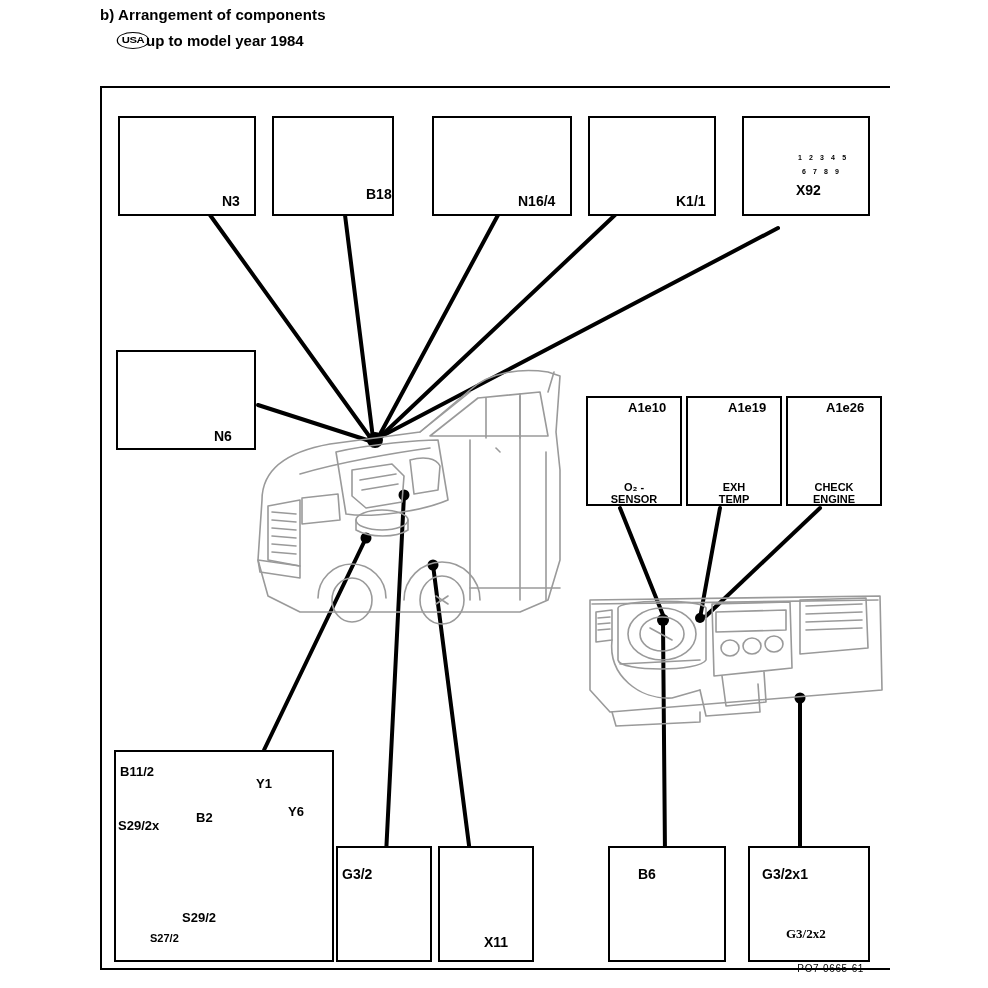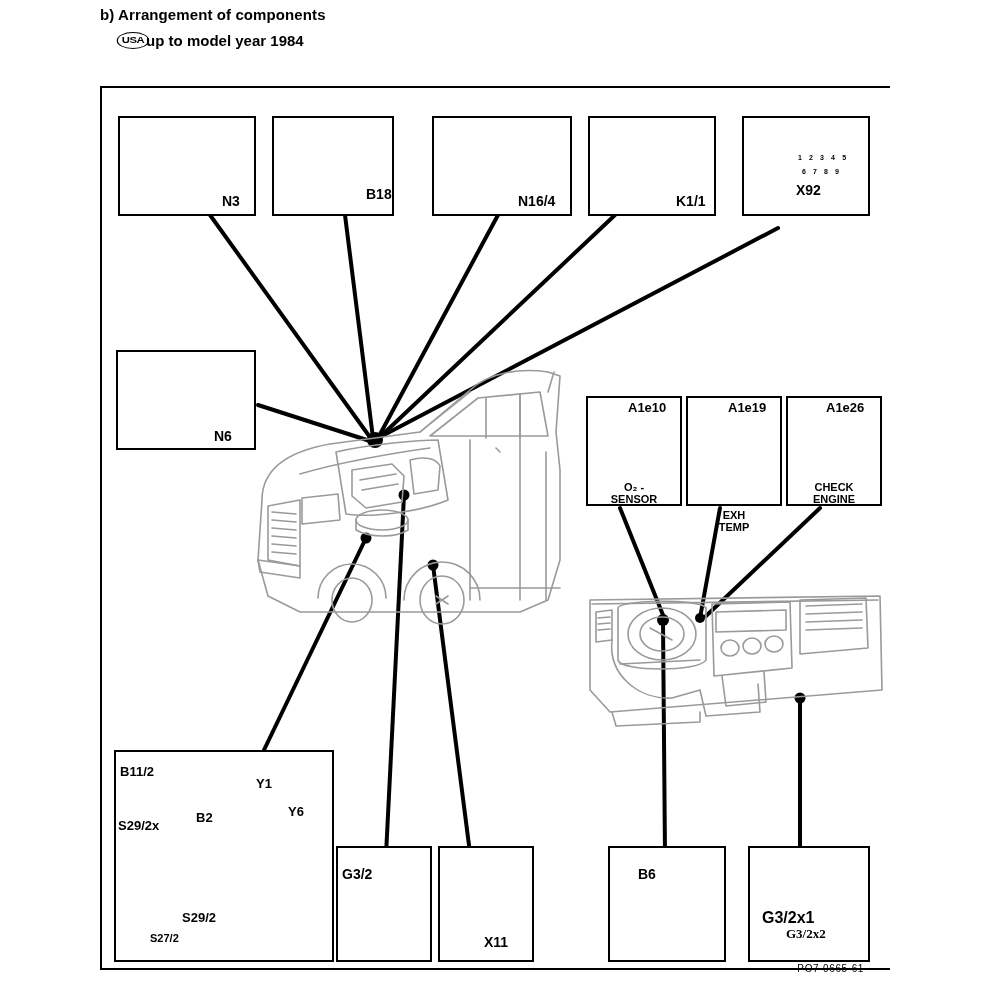--- a/index.html
+++ b/index.html
@@ -411,33 +411,33 @@
   <div class="box-label" style="left:214px; top:428px;">N6</div>
 
   <div class="box-label" style="left:628px; top:400px; font-size:13px;">A1e10</div>
   <div class="box-label" style="left:728px; top:400px; font-size:13px;">A1e19</div>
   <div class="box-label" style="left:826px; top:400px; font-size:13px;">A1e26</div>
 
   <div class="small-label" style="left:592px; top:482px; width:84px;">
     <span>O₂ -</span><br>
     <span>SENSOR</span>
   </div>
-  <div class="small-label" style="left:692px; top:510px; width:84px;">
+  <div class="small-label" style="left:692px; top:482px; width:84px;">
     <span>EXH</span><br>
     <span>TEMP</span>
   </div>
   <div class="small-label" style="left:792px; top:482px; width:84px;">
     <span>CHECK</span><br>
     <span>ENGINE</span>
   </div>
 
   <div class="box-label" style="left:342px; top:866px;">G3/2</div>
   <div class="box-label" style="left:484px; top:934px;">X11</div>
   <div class="box-label" style="left:638px; top:866px;">B6</div>
-  <div class="box-label" style="left:762px; top:866px; font-size:16px;margin-top:43px;">G3/2x1</div>
+  <div class="box-label" style="left:762px; top:866px; font-size:14px;">G3/2x1</div>
   <div class="box-label" style="left:786px; top:926px; font-size:13px;font-family:Liberation Serif, serif;">G3/2x2</div>
 
   <div class="box-label" style="left:120px; top:764px; font-size:13px;">B11/2</div>
   <div class="box-label" style="left:256px; top:776px; font-size:13px;">Y1</div>
   <div class="box-label" style="left:118px; top:818px; font-size:13px;">S29/2x</div>
   <div class="box-label" style="left:196px; top:810px; font-size:13px;">B2</div>
   <div class="box-label" style="left:288px; top:804px; font-size:13px;">Y6</div>
   <div class="box-label" style="left:182px; top:910px; font-size:13px;">S29/2</div>
   <div class="box-label" style="left:150px; top:932px; font-size:11px;">S27/2</div>
 

